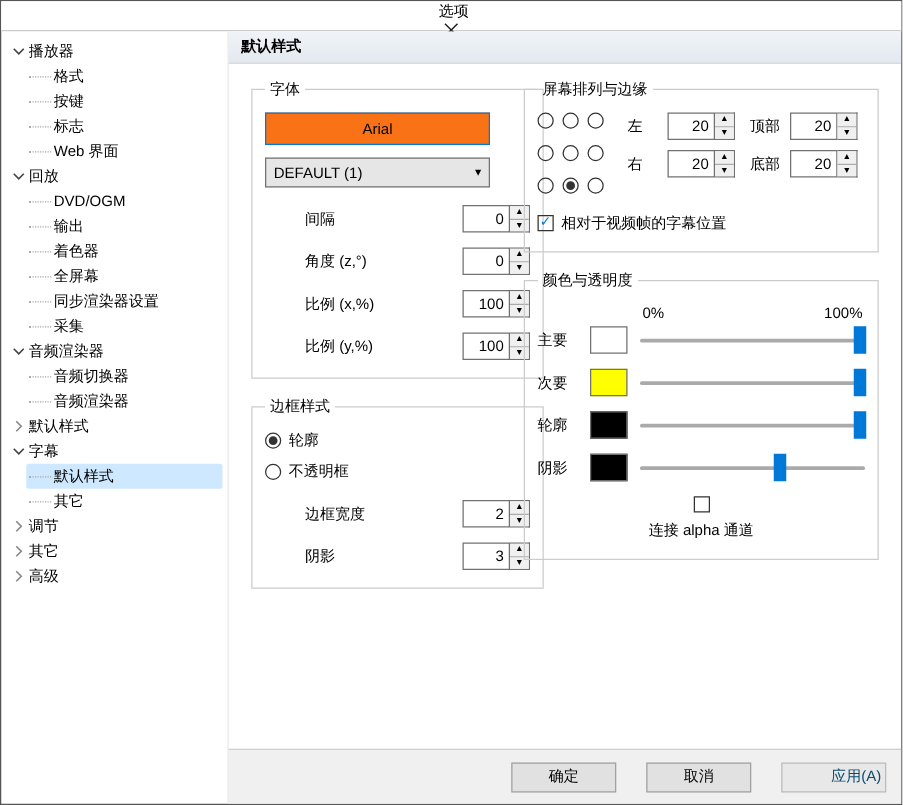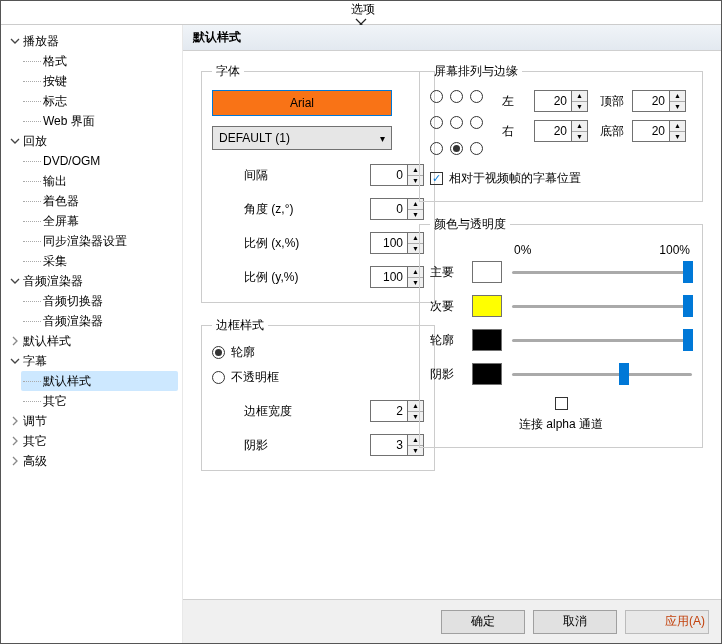--- a/index.html
+++ b/index.html
@@ -42,23 +42,23 @@
   .pos-row { display:flex; align-items:center; gap:8px; margin-bottom:8px; }
   .pos-row .lbl { width:24px; }
   .pos-row .lbl2 { width:28px; text-align:right; }
   .slider-wrap { display:flex; align-items:center; gap:10px; margin-bottom:12px; }
   .slider-wrap .clabel { width:32px; }
   .swatch { width:30px; height:22px; border:1px solid #717171; }
   .slider { flex:1; height:22px; position:relative; display:flex; align-items:center; }
   .slider .track { height:3px; background:#aaa; width:100%; border-radius:2px; }
   .slider .thumb { position:absolute; width:10px; height:22px; background:#0078d7; top:0; }
   .pct-head { display:flex; justify-content:space-between; padding:0 2px 4px 84px; font-size:11px; }
-  .footer { height:44px; border-top:1px solid #cfcfcf; display:flex; align-items:center; justify-content:flex-end; gap:8px; padding-right:12px; background:#f0f0f0; }
+  .footer { height:44px; border-top:1px solid #cfcfcf; display:flex; align-items:center; justify-content:flex-end; gap:24px; padding-right:12px; background:#f0f0f0; }
   .btn { width:84px; height:24px; border:1px solid #a0a0a0; background:#e1e1e1; display:flex; align-items:center; justify-content:center; cursor:default; }
-  .btn.disabled { color:#c2410c; background:#e8e8e8; border-color:#bbb;padding-left:36px; }
+  .btn.disabled { color:#0c4a6e; background:#e8e8e8; border-color:#bbb;padding-left:36px; }
   .cb-row { display:flex; align-items:center; gap:6px; justify-content:center; margin-top:10px;flex-direction:column; }
   .lbl-row { display:flex; align-items:center; gap:6px; margin-top:6px; }
 </style>
 </head>
 <body>
 
 <div class="window">
   <div class="titlebar">
     <span class="title">选项</span>
     <span class="close">

